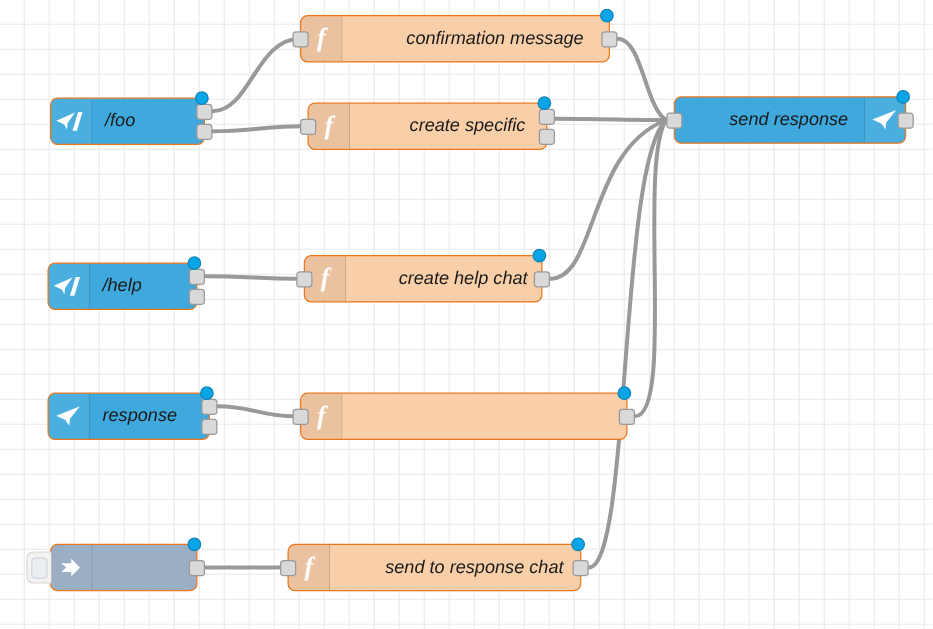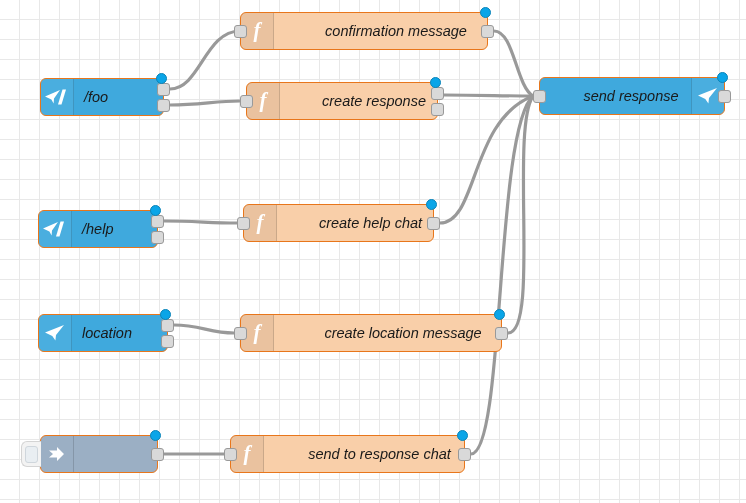--- a/index.html
+++ b/index.html
@@ -123,21 +123,21 @@
     <div class="port" style="right:-7px;top:20px;"></div>
     <div class="status-dot" style="right:-4px;top:-6px;"></div>
   </div>
 
   <div class="node node-function" style="left:246px;top:82px;width:192px;height:38px;">
     <div class="icon-box fn">
       <svg width="16" height="22" viewBox="0 0 16 22">
           <text x="8" y="17" text-anchor="middle" font-family="Liberation Serif, serif" font-size="21" font-style="italic" font-weight="bold" fill="#ffffff">f</text>
         </svg>
     </div>
-    <div class="label center">create response</div>
+    <div class="label center">create specific</div>
     <div class="port" style="left:-7px;top:12px;"></div>
     <div class="port" style="right:-7px;top:4px;"></div>
     <div class="port" style="right:-7px;top:20px;"></div>
     <div class="status-dot" style="right:-4px;top:-6px;"></div>
   </div>
 
   <div class="node node-telegram" style="left:539px;top:77px;width:186px;height:38px;">
     <div class="label center">send response</div>
     <div class="icon-box tg right">
       <svg width="24" height="20" viewBox="0 0 24 20">
@@ -173,33 +173,32 @@
     <div class="port" style="right:-7px;top:12px;"></div>
     <div class="status-dot" style="right:-4px;top:-6px;"></div>
   </div>
 
   <div class="node node-telegram" style="left:38px;top:314px;width:130px;height:38px;">
     <div class="icon-box tg">
       <svg width="24" height="20" viewBox="0 0 24 20">
         <path d="M2 9.5 L21 2 L13 12 L12.4 17.5 L9.3 13 Z" fill="#ffffff"></path>
       </svg>
     </div>
-    <div class="label left">location</div>
+    <div class="label left">response</div>
     <div class="port" style="right:-7px;top:4px;"></div>
     <div class="port" style="right:-7px;top:20px;"></div>
     <div class="status-dot" style="right:-4px;top:-6px;"></div>
   </div>
 
   <div class="node node-function" style="left:240px;top:314px;width:262px;height:38px;">
     <div class="icon-box fn">
       <svg width="16" height="22" viewBox="0 0 16 22">
           <text x="8" y="17" text-anchor="middle" font-family="Liberation Serif, serif" font-size="21" font-style="italic" font-weight="bold" fill="#ffffff">f</text>
         </svg>
     </div>
-    <div class="label center">create location message</div>
     <div class="port" style="left:-7px;top:12px;"></div>
     <div class="port" style="right:-7px;top:12px;"></div>
     <div class="status-dot" style="right:-4px;top:-6px;"></div>
   </div>
 
   <div class="node node-inject" style="left:40px;top:435px;width:118px;height:38px;">
     <div class="inject-btn">
       <div class="inject-btn-inner"></div>
     </div>
     <div class="icon-box">

